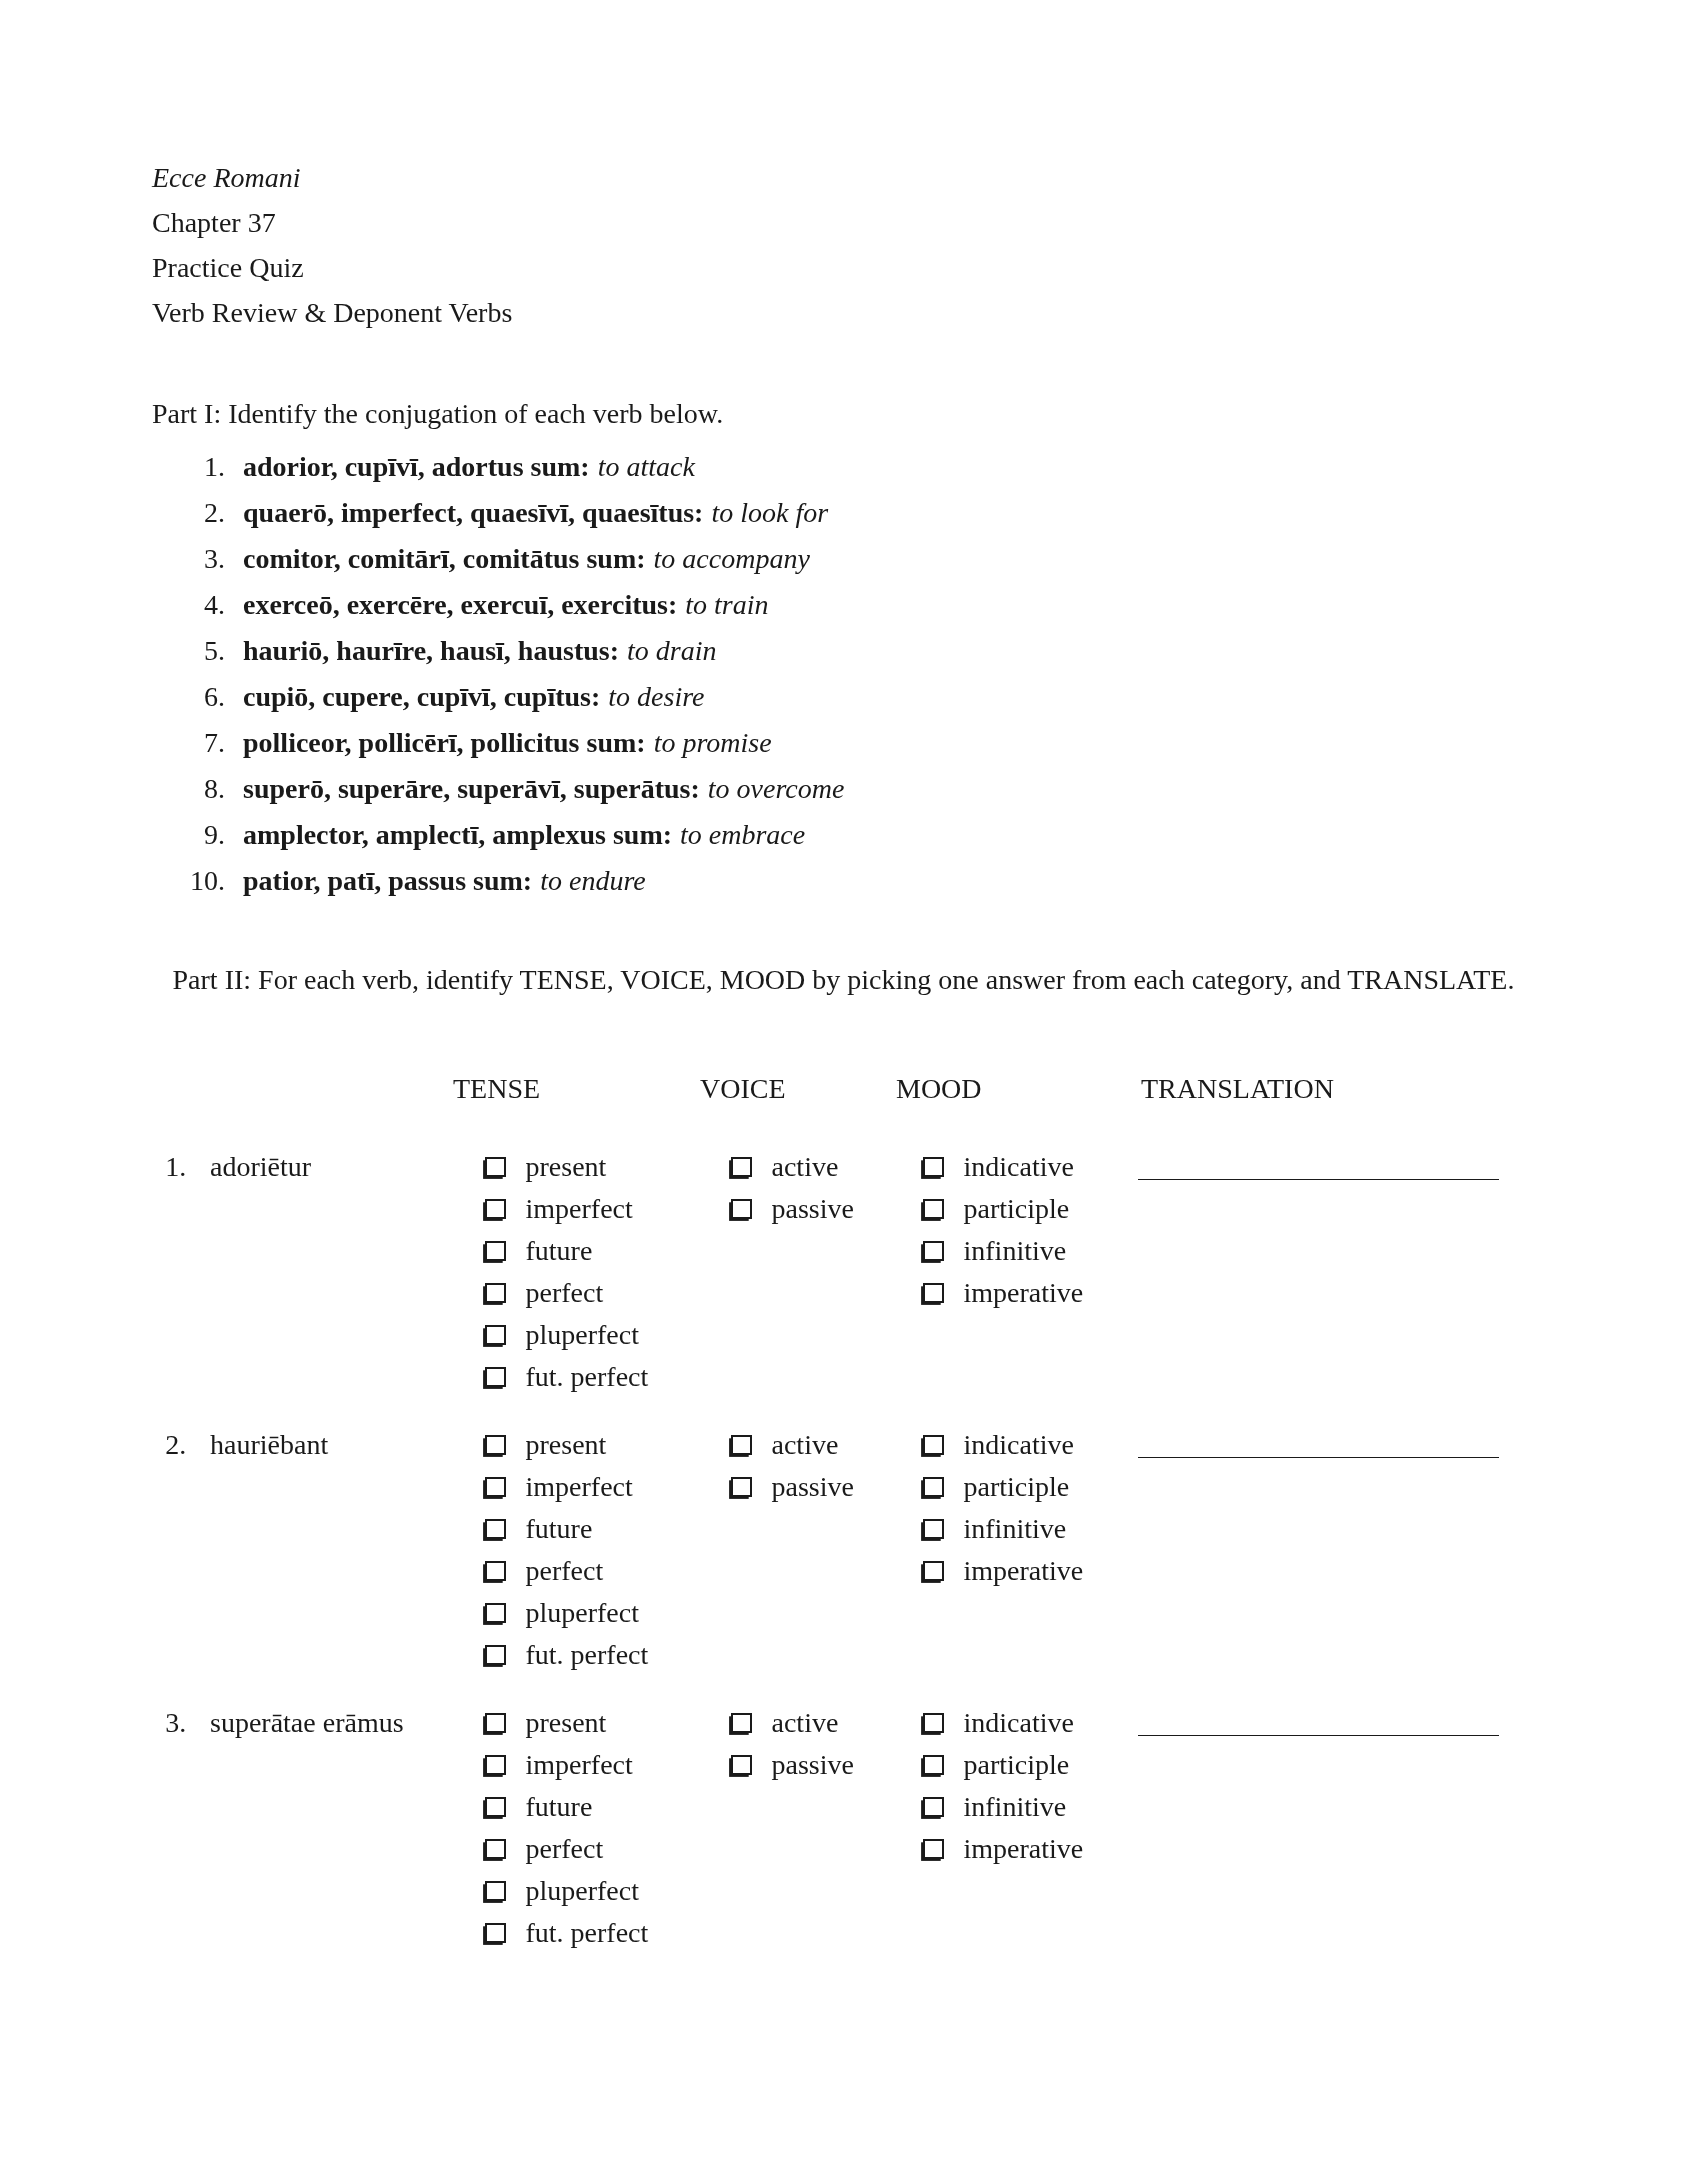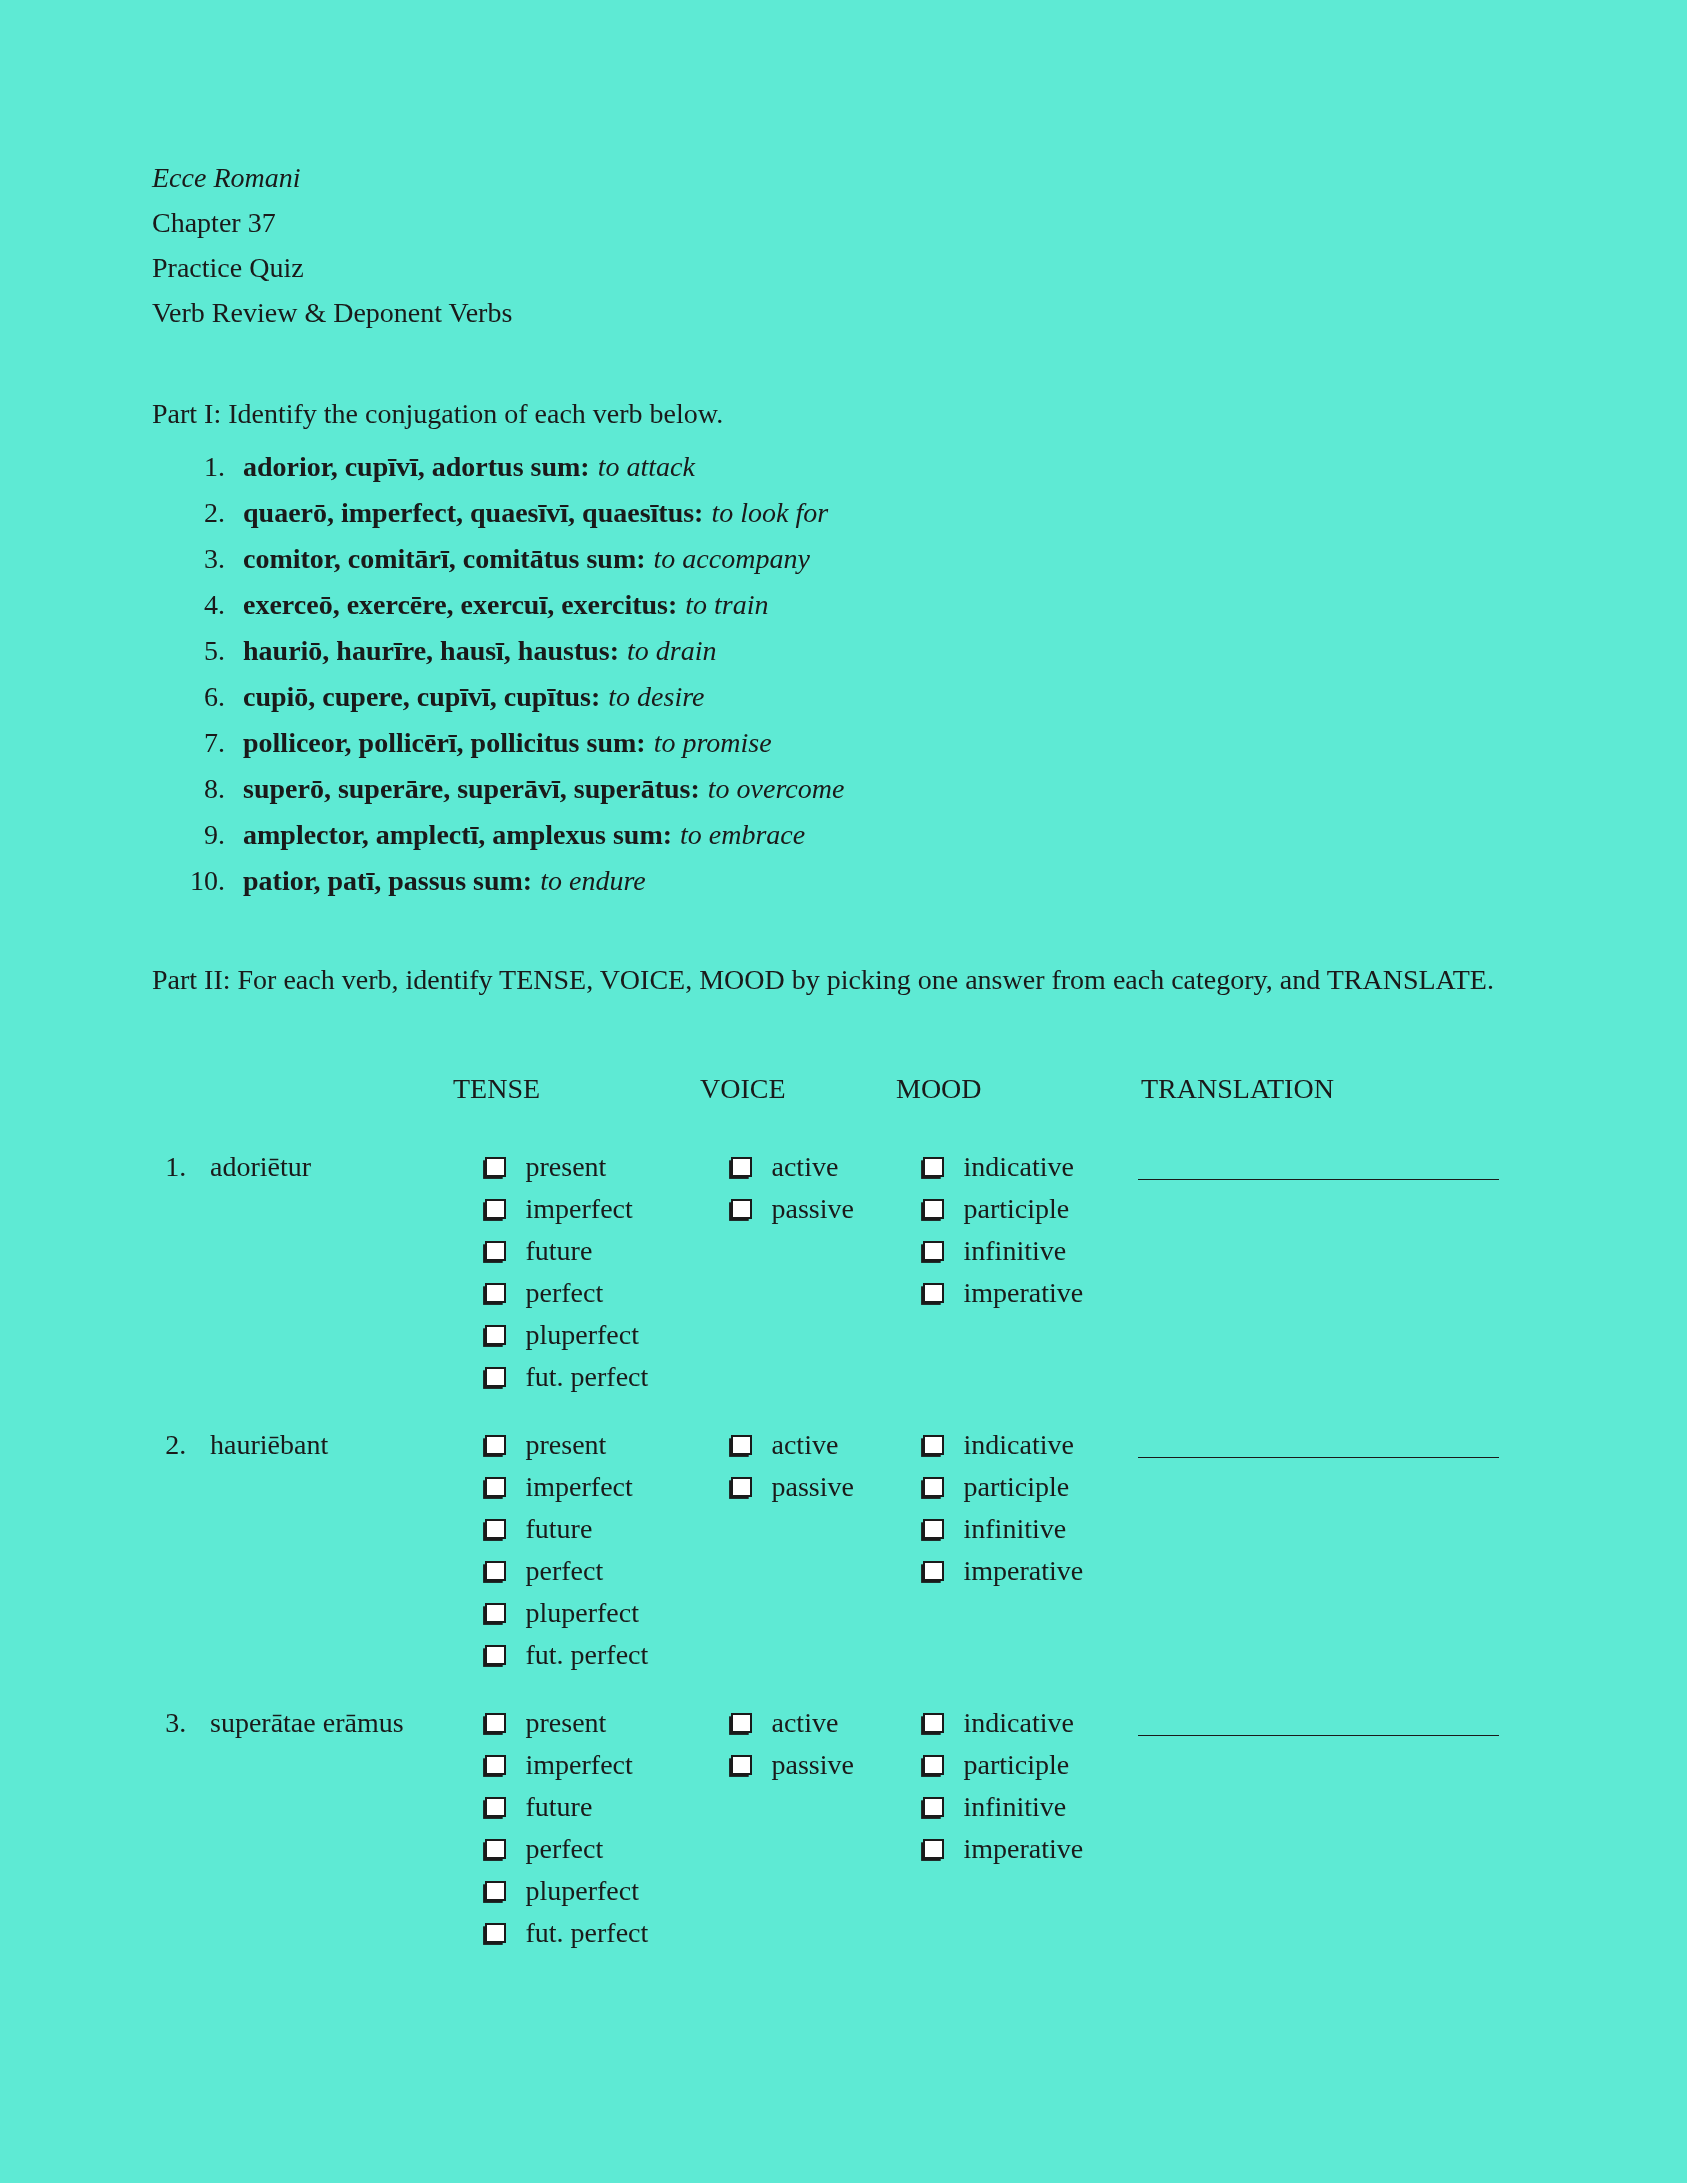--- a/index.html
+++ b/index.html
@@ -5,21 +5,21 @@
   html, body {
     margin: 0;
     padding: 0;
     background: #e8e8e8;
   }
   .page {
     position: relative;
     width: 1687px;
     min-height: 2183px;
     margin: 0 auto;
-    background: #5eead4;
+    background: #ffffff;
     color: #1a1a1a;
     font-family: "Liberation Serif", serif;
     font-size: 28px;
     box-sizing: border-box;
     padding: 155px 152px 0 152px;
   }
 
   
   .doc-header { line-height: 45px; margin-bottom: 56px; }
   .doc-header .line { display: block; }
@@ -38,20 +38,21 @@
   }
   .verb-bold { font-weight: bold; }
   .verb-gloss { font-style: italic; margin-left: 8px; }
 
   
   .part2-heading {
     line-height: 45px;
     max-width: 1383px;
     margin-top: 53px;
     margin-bottom: 66px;
+    text-align: center;
   }
   .col-headers {
     position: relative;
     height: 42px;
     margin-bottom: 36px;
   }
   .col-header { position: absolute; top: 0; line-height: 42px; }
   .col-header.h-tense       { left: 301px; }
   .col-header.h-voice       { left: 548px; text-align: center; }
   .col-header.h-mood        { left: 744px; }

